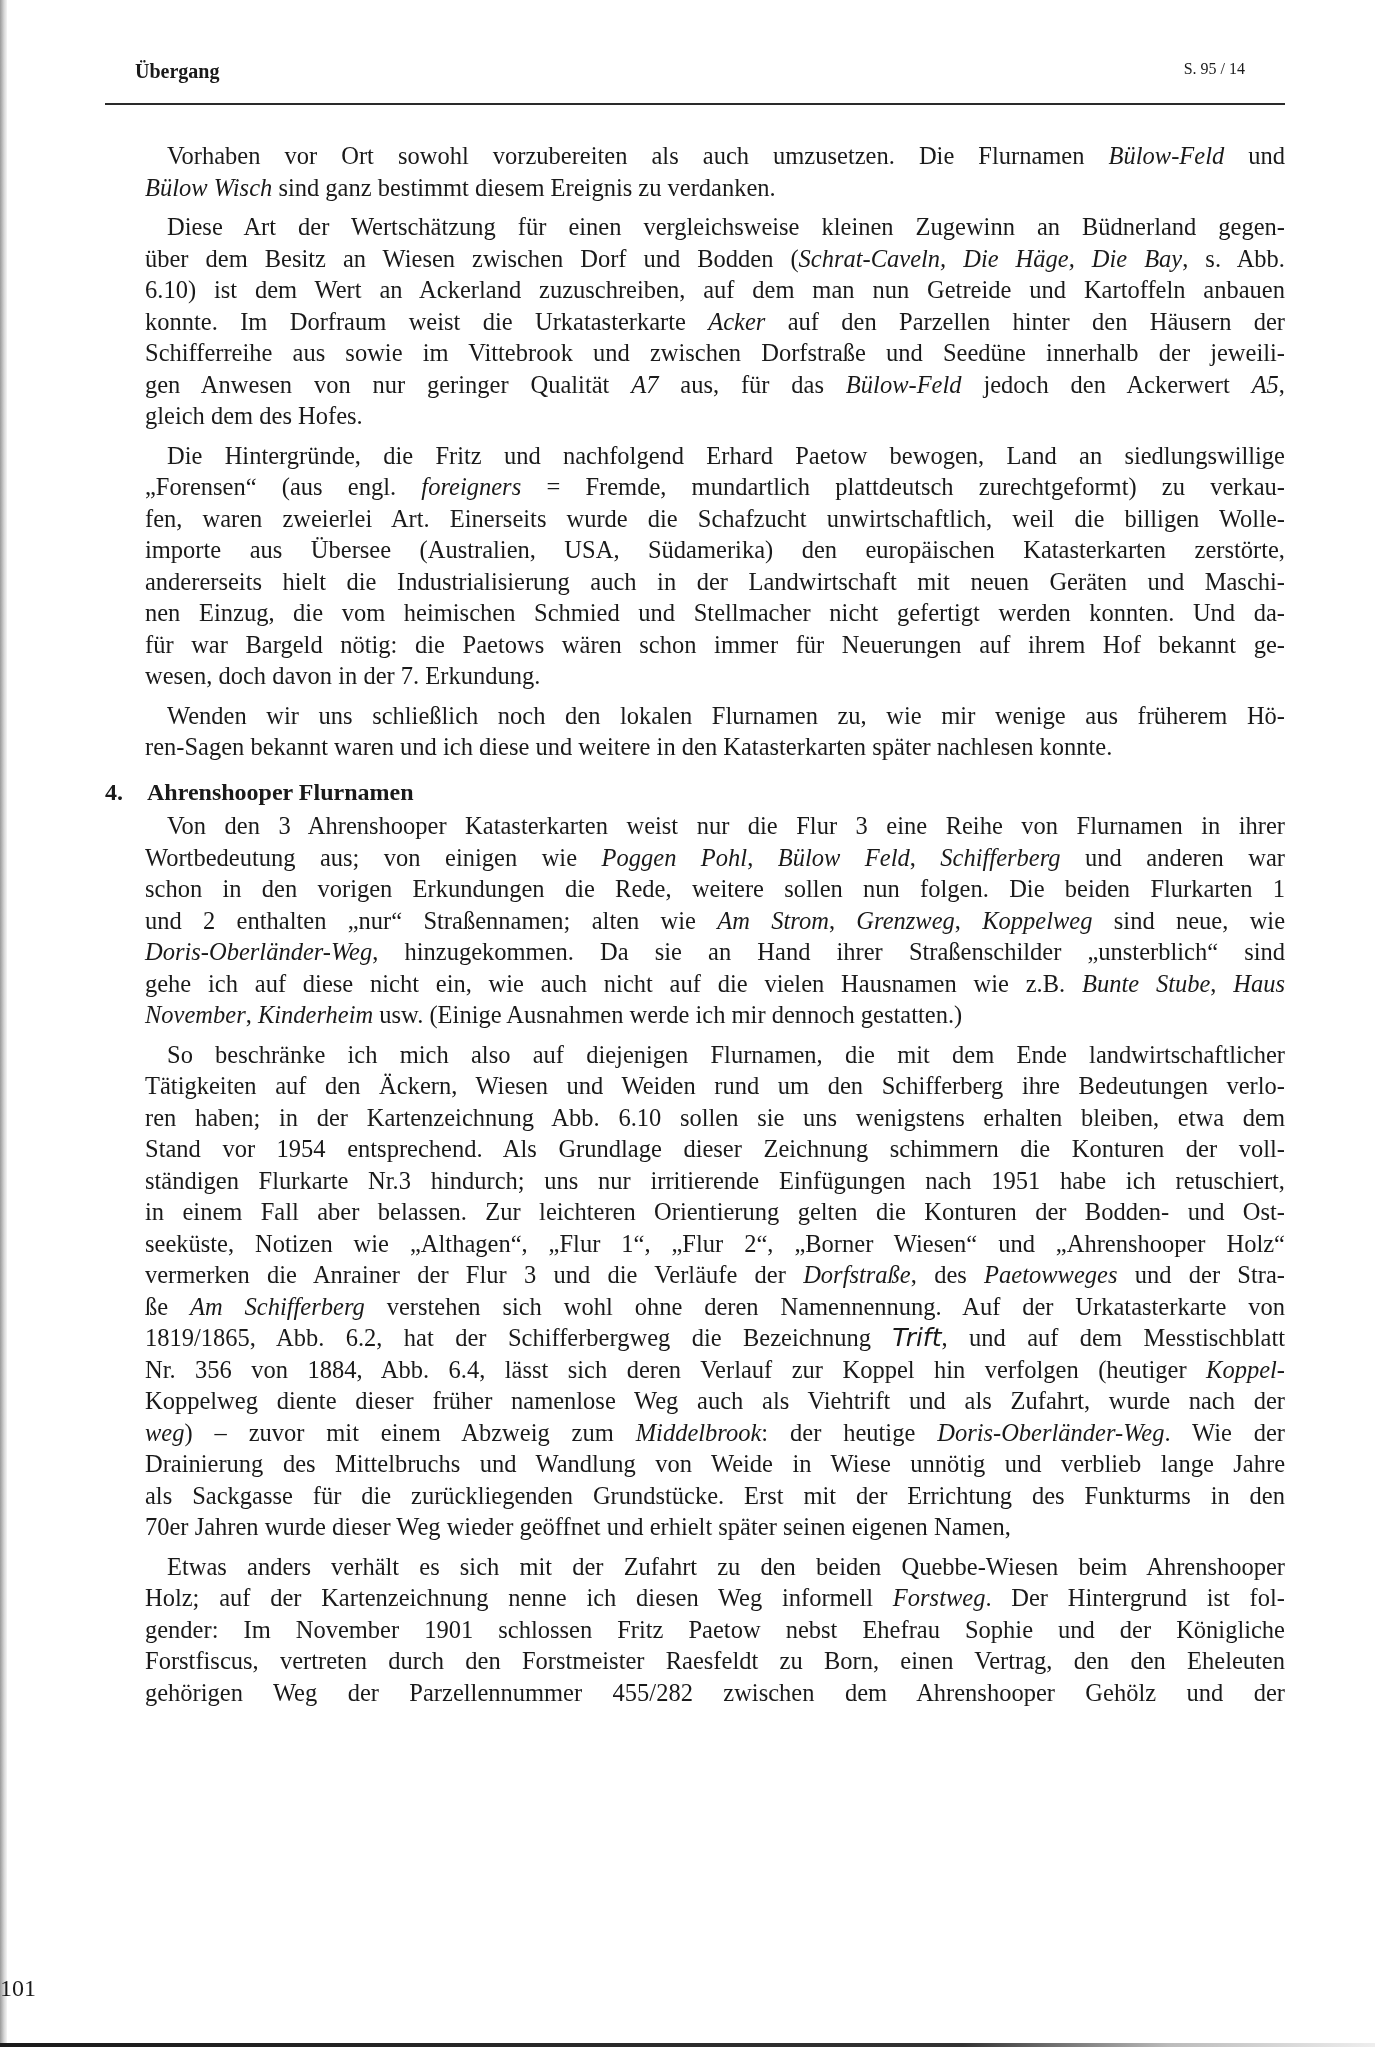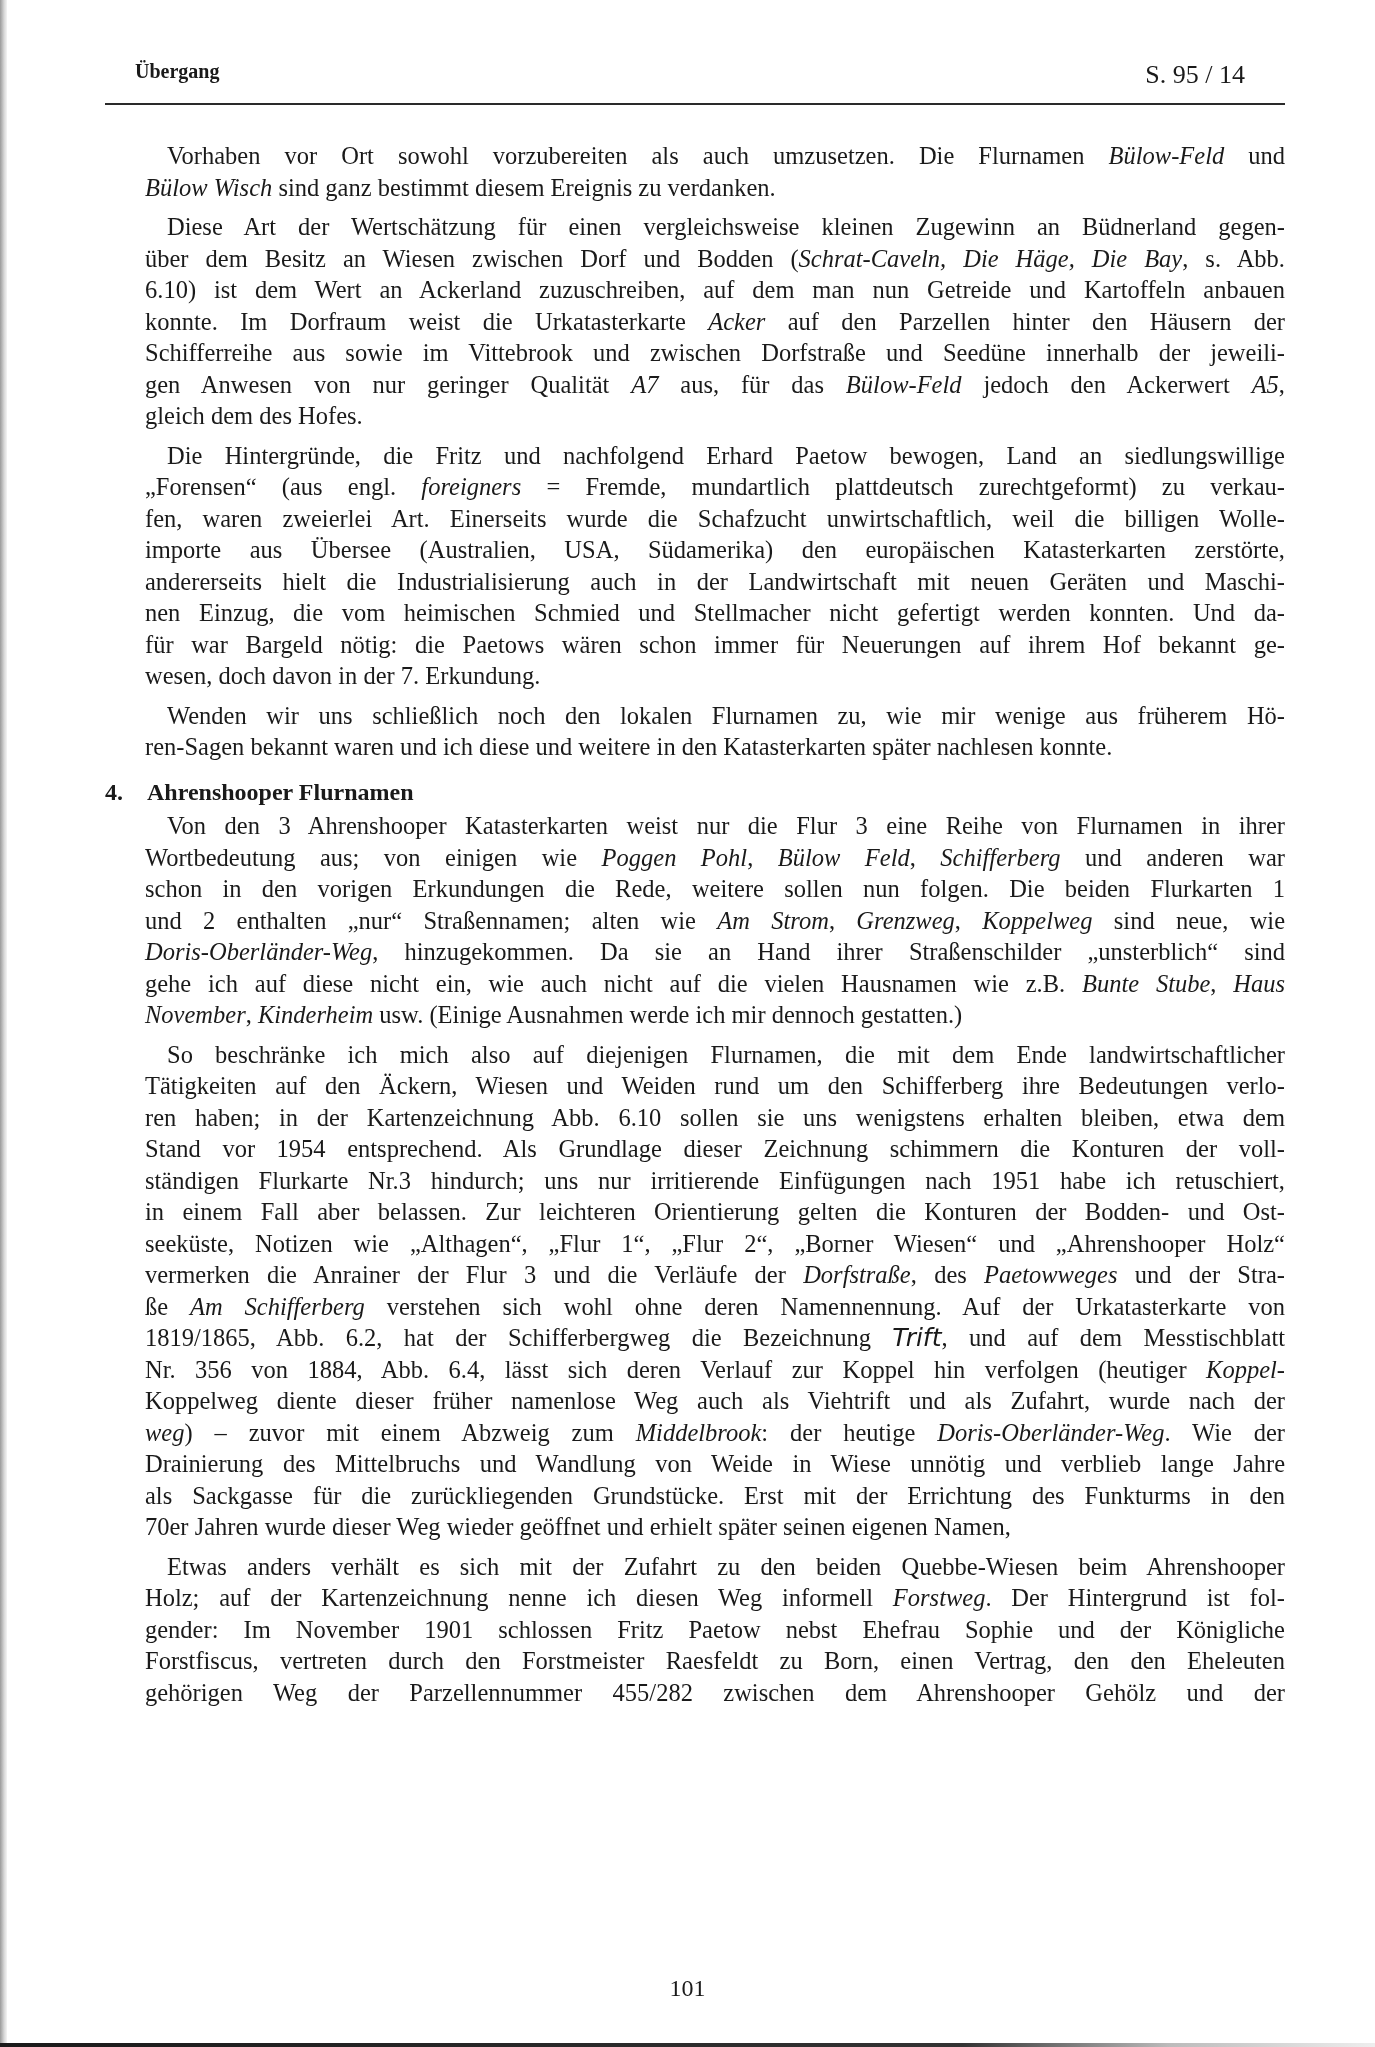--- a/index.html
+++ b/index.html
@@ -40,21 +40,21 @@
     top: 0;
     text-align: left;
     font-weight: bold;
     font-size: 20px;
     padding-left: 30px;
   }
   .running-head .pageref {
     position: absolute;
     right: 40px;
     top: 0;
-    font-size: 26px;
+    font-size: 16px;
   }
   .head-rule {
     position: absolute;
     left: 105px;
     top: 103px;
     width: 1180px;
     height: 2px;
     background: #2a2a2a;
   }
   .body-text {
@@ -95,21 +95,20 @@
   em { font-style: italic; }
   .hand {
     font-family: "DejaVu Sans", sans-serif;
     font-style: italic;
     font-size: 25px;
   }
   .folio {
     position: absolute;
     left: 0; width: 1375px;
     top: 1975px;
-    text-align: center;
     font-size: 24px;
   }
 </style>
 </head>
 <body>
 
 <div class="page-edge-left"></div>
 
 <div class="running-head">
   <div class="title">Übergang</div>

